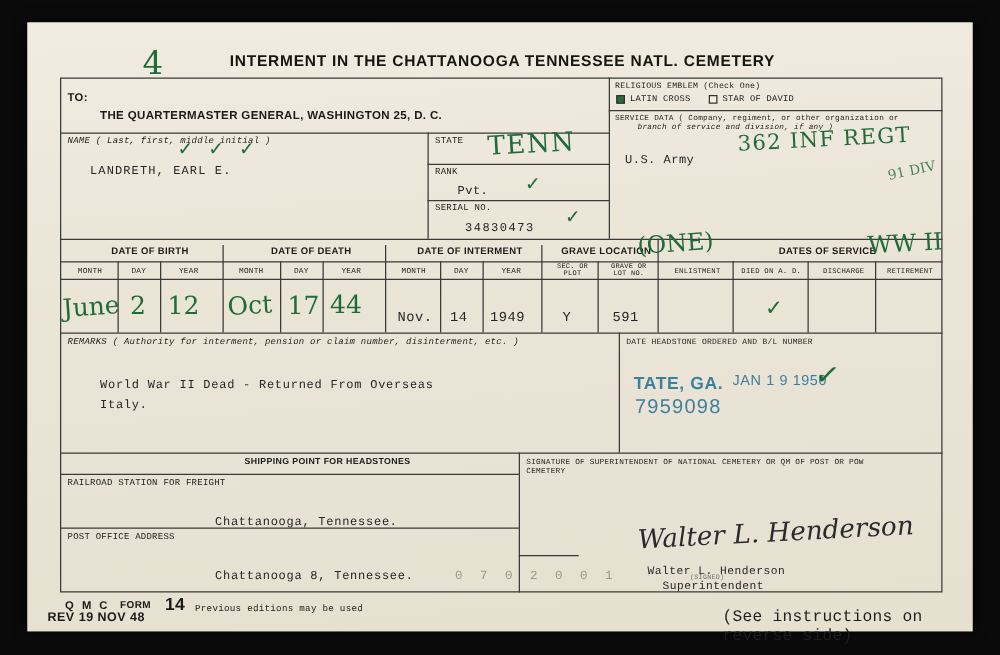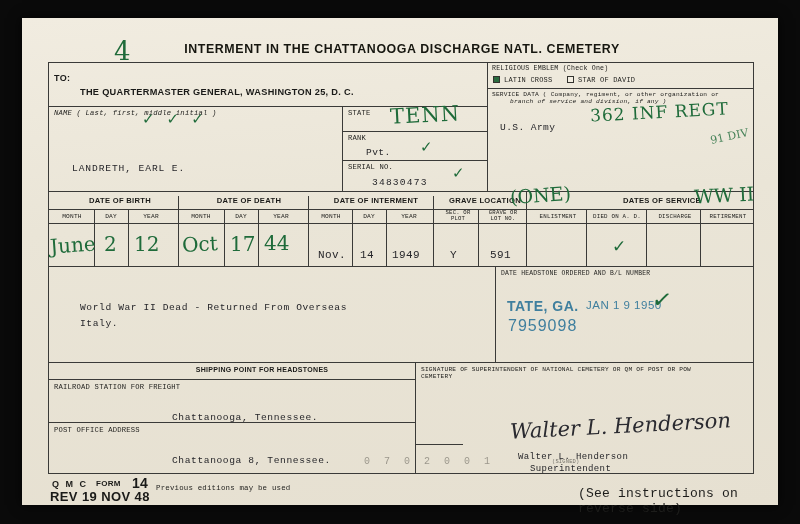--- a/index.html
+++ b/index.html
@@ -37,21 +37,21 @@
   .tick{position:absolute;color:#1f6b3a;font-family:"DejaVu Serif",serif;}
 </style>
 </head>
 <body>
 
 <div id="card">
   <div class="sheet">
 
     <div class="bx" style="left:26px;top:44px;width:706px;height:412px;"></div>
 
-    <div class="title">INTERMENT IN THE CHATTANOOGA DISCHARGE NATL. CEMETERY</div>
+    <div class="title">INTERMENT IN THE CHATTANOOGA TENNESSEE NATL. CEMETERY</div>
 
     <div class="hand" style="left:92px;top:18px;font-size:26px;">4</div>
 
     <div class="lblb" style="left:32px;top:55px;font-size:9px;">TO:</div>
     <div class="lblb" style="left:58px;top:69px;font-size:9.2px;">THE QUARTERMASTER GENERAL, WASHINGTON 25, D. C.</div>
 
     <div class="ln" style="left:465px;top:44px;width:1px;height:129px;"></div>
 
     <div class="ln" style="left:26px;top:88px;width:440px;height:1px;"></div>
 
@@ -61,21 +61,21 @@
     <div class="cb" style="left:545px;top:58px;"></div>
     <div class="lbl" style="left:556px;top:58px;font-size:7px;">STAR OF DAVID</div>
     <div class="ln" style="left:465px;top:70px;width:267px;height:1px;"></div>
 
     <div class="lbl" style="left:470px;top:73px;width:258px;font-size:6.2px;line-height:7.4px;">SERVICE DATA ( Company, regiment, or other organization or<br><span style="display:inline-block;padding-left:18px;font-style:italic;">branch of service and division, if any )</span></div>
     <div class="typed" style="left:478px;top:104px;">U.S. Army</div>
     <div class="hand" style="left:568px;top:84px;font-size:17px;letter-spacing:1px;transform:rotate(-3deg);">362 INF REGT</div>
     <div class="hand" style="left:688px;top:112px;font-size:11px;transform:rotate(-12deg);opacity:.8;">91 DIV</div>
 
     <div class="lbl ital" style="left:32px;top:91px;">NAME ( Last, first, middle initial )</div>
-    <div class="typed" style="left:50px;top:113px;letter-spacing:.9px;margin-top:32px;">LANDRETH, EARL E.</div>
+    <div class="typed" style="left:50px;top:113px;letter-spacing:.9px;">LANDRETH, EARL E.</div>
     <div class="tick" style="left:120px;top:92px;font-size:15px;letter-spacing:12px;">✓✓✓</div>
 
     <div class="ln" style="left:320px;top:88px;width:1px;height:85px;"></div>
     <div class="lbl" style="left:326px;top:91px;">STATE</div>
     <div class="hand" style="left:368px;top:85px;font-size:21px;letter-spacing:1px;transform:rotate(-3deg);">TENN</div>
     <div class="ln" style="left:320px;top:113px;width:146px;height:1px;"></div>
 
     <div class="lbl" style="left:326px;top:116px;">RANK</div>
     <div class="typed" style="left:344px;top:129px;">Pvt.</div>
     <div class="tick" style="left:398px;top:120px;font-size:15px;">✓</div>
@@ -140,20 +140,21 @@
     <div class="typed" style="left:370px;top:231px;font-size:11px;">1949</div>
     <div class="typed" style="left:428px;top:231px;font-size:11px;">Y</div>
     <div class="typed" style="left:468px;top:231px;font-size:11px;">591</div>
 
     <div class="hand" style="left:488px;top:166px;font-size:19px;transform:rotate(-4deg);">(ONE)</div>
     <div class="hand" style="left:672px;top:166px;font-size:19px;transform:rotate(-3deg);">WW II</div>
     <div class="tick" style="left:590px;top:218px;font-size:17px;">✓</div>
 
     <div class="ln" style="left:26px;top:248px;width:706px;height:1px;"></div>
 
+    <div class="lbl ital" style="left:32px;top:252px;">REMARKS ( Authority for interment, pension or claim number, disinterment, etc. )</div>
     <div class="typed" style="left:58px;top:284px;letter-spacing:.6px;">World War II Dead - Returned From Overseas</div>
     <div class="typed" style="left:58px;top:300px;letter-spacing:.6px;">Italy.</div>
 
     <div class="ln" style="left:473px;top:248px;width:1px;height:96px;"></div>
     <div class="lbl" style="left:479px;top:252px;font-size:6.4px;">DATE HEADSTONE ORDERED AND B/L NUMBER</div>
     <div class="stamp" style="left:485px;top:280px;font-size:14px;">TATE, GA.</div>
     <div class="stamp" style="left:564px;top:281px;font-size:11.5px;font-weight:normal;">JAN 1 9 1950</div>
     <div class="stamp" style="left:486px;top:299px;font-size:16px;font-weight:normal;letter-spacing:1px;">7959098</div>
     <div class="hand" style="left:630px;top:268px;font-size:24px;transform:rotate(8deg);">✓</div>
 
@@ -175,18 +176,18 @@
     <div class="typed" style="left:496px;top:434px;font-size:9px;">Walter L. Henderson</div>
     <div class="typed" style="left:508px;top:446px;font-size:9px;">Superintendent</div>
     <div class="lbl" style="left:530px;top:441px;font-size:5.4px;opacity:.6;">(SIGNED)</div>
     <div class="ln" style="left:393px;top:426px;width:48px;height:1px;"></div>
 
     <div class="smudge" style="left:342px;top:438px;">0 7 0 2 0 0 1</div>
 
     <div class="lblb" style="left:30px;top:461px;font-size:9px;letter-spacing:2px;">Q M C</div>
     <div class="lblb" style="left:74px;top:461px;font-size:8px;">FORM</div>
     <div class="lblb" style="left:110px;top:457px;font-size:14px;">14</div>
-    <div class="lblb" style="left:28px;top:471px;font-size:13px;letter-spacing:.4px;">REV 19 NOV 48</div>
+    <div class="lblb" style="left:16px;top:471px;font-size:10px;letter-spacing:.4px;">REV 19 NOV 48</div>
     <div class="lbl" style="left:134px;top:466px;font-size:7.4px;">Previous editions may be used</div>
     <div class="lbl" style="left:556px;top:468px;font-size:13px;">(See instructions on reverse side)</div>
 
   </div>
 </div>
 
 </body></html>

